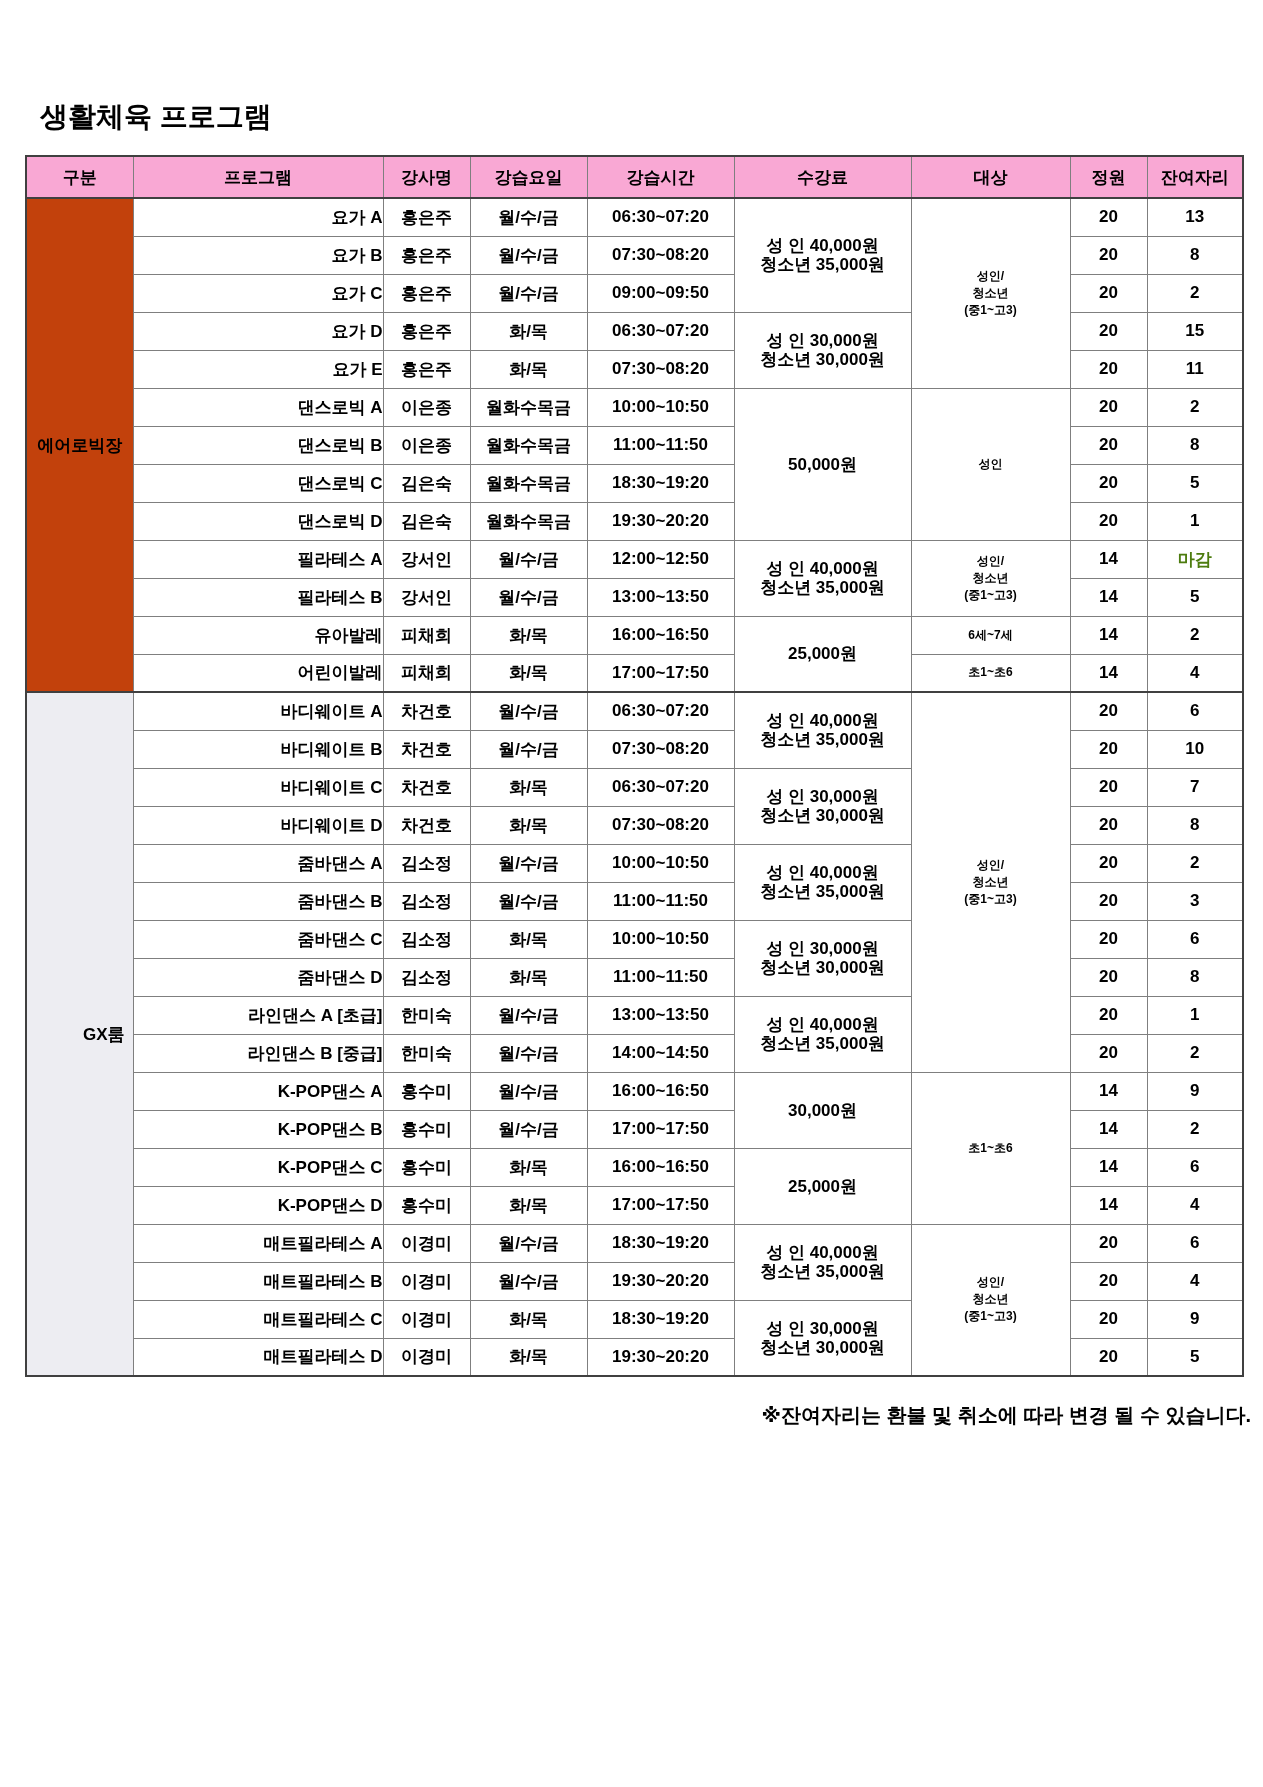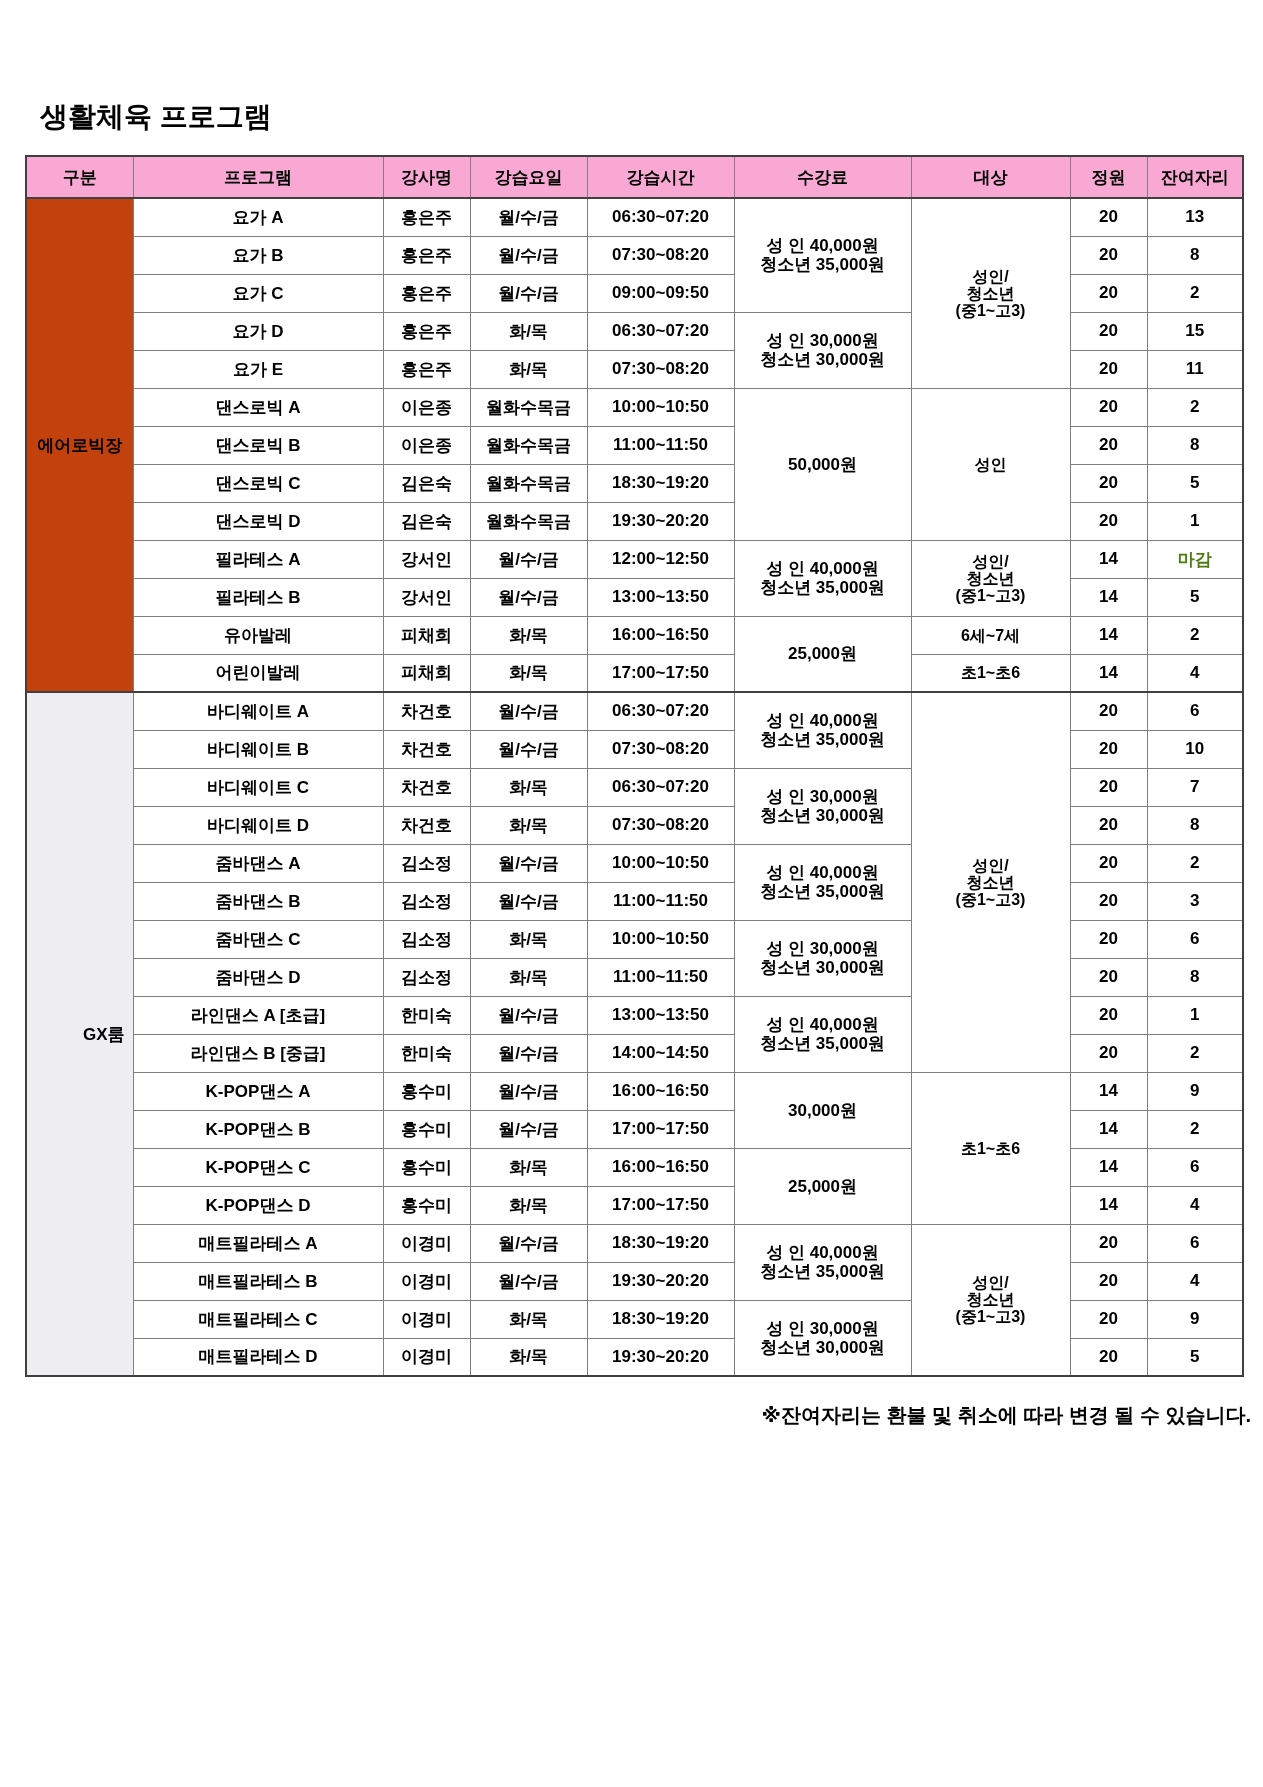--- a/index.html
+++ b/index.html
@@ -46,23 +46,23 @@
     background: #ffffff;
   }
   .program-table thead th {
     height: 40px;
     background: #f9a8d4;
     border-bottom: 2px solid #404040;
   }
   .program-table tbody tr { height: 38px; }
   td.cat-green { background: #c2410c; }
   td.cat-gray  { background: #ededf2; padding-left: 48px; }
-  td.program-cell { text-align: center; padding-left: 0; }
+  td.program-cell { text-align: right; padding-left: 0; }
   td.fee-cell .line { line-height: 19px; }
-  td.target-cell .line { font-size: 16px; line-height: 17px; }
+  td.target-cell .line { font-size: 12px; line-height: 17px; }
   td.remaining-cell.closed { color: #4d7c0f; }
   tr.section-start td { border-top: 2px solid #404040; }
   .footer-note {
     position: absolute;
     top: 1362px;
     right: 12px;
     font-size: 20px;
     font-weight: bold;
   }
 </style>

